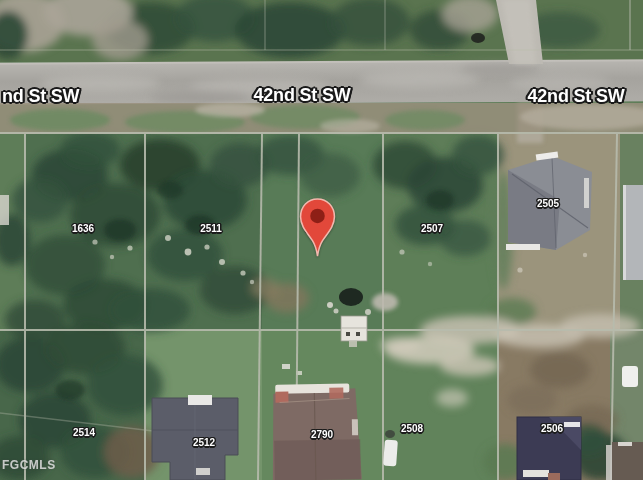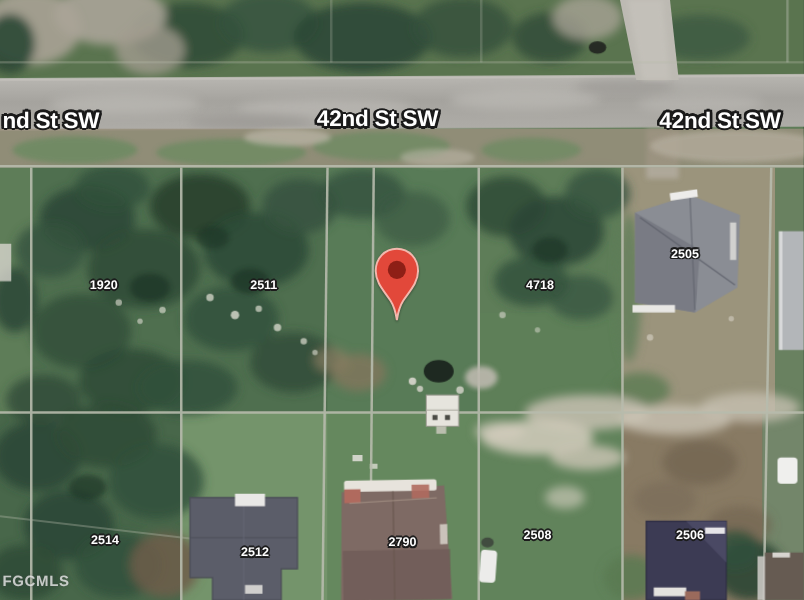--- a/index.html
+++ b/index.html
@@ -287,29 +287,29 @@
       <rect x="384" y="440" width="13" height="26" rx="3" fill="#ececea" transform="rotate(4 390 453)"></rect>
       <ellipse cx="390" cy="434" rx="5" ry="4" fill="#3a3f38" opacity="0.8"></ellipse>
       <rect x="622" y="366" width="16" height="21" rx="3" fill="#efefed"></rect>
     </g>
   </svg>
 
   <div class="street-label" style="left:2px;top:86px">nd St SW</div>
   <div class="street-label" style="left:302px;top:85px;transform:translateX(-50%)">42nd St SW</div>
   <div class="street-label" style="left:576px;top:86px;transform:translateX(-50%)">42nd St SW</div>
 
-  <div class="parcel-label" style="left:83px;top:223px">1920</div>
+  <div class="parcel-label" style="left:83px;top:223px">1636</div>
   <div class="parcel-label" style="left:211px;top:223px">2511</div>
   <div class="parcel-label" style="left:317px;top:223px">2509</div>
-  <div class="parcel-label" style="left:432px;top:223px">4718</div>
+  <div class="parcel-label" style="left:432px;top:223px">2507</div>
   <div class="parcel-label" style="left:548px;top:198px">2505</div>
   <div class="parcel-label" style="left:84px;top:427px">2514</div>
   <div class="parcel-label" style="left:204px;top:437px">2512</div>
   <div class="parcel-label" style="left:322px;top:429px">2790</div>
-  <div class="parcel-label" style="left:430px;top:423px">2508</div>
+  <div class="parcel-label" style="left:412px;top:423px">2508</div>
   <div class="parcel-label" style="left:552px;top:423px">2506</div>
 
   <svg class="pin" viewBox="0 0 40 64">
     <path d="M20 2 C10 2 2.5 10 2.5 20.5 C2.5 30 9.5 37 14.8 45 C18.2 50.3 19.2 55.5 20 61
              C20.8 55.5 21.8 50.3 25.2 45 C30.5 37 37.5 30 37.5 20.5 C37.5 10 30 2 20 2 Z" fill="#e2483a" stroke="#f2b8ae" stroke-width="1.6"></path>
     <circle cx="20" cy="19.5" r="7.5" fill="#8e1f16"></circle>
   </svg>
 
   <div class="watermark">FGCMLS</div>
 </div>

